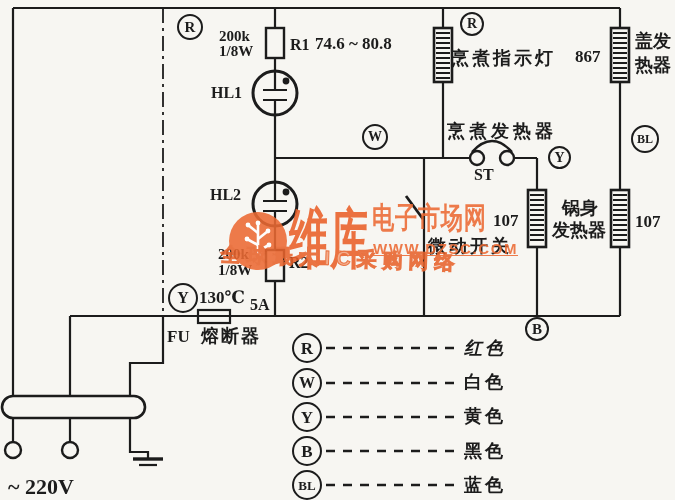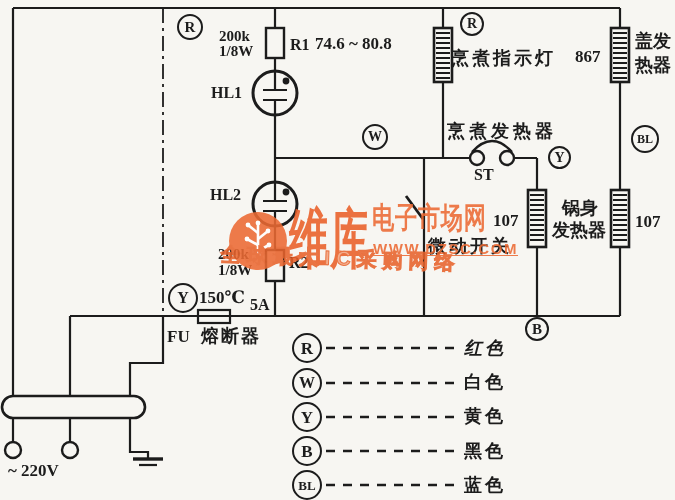--- a/index.html
+++ b/index.html
@@ -137,25 +137,25 @@
   <div class="lbl" style="left:474px;top:167px;font-size:16px;">ST</div>
   <div class="lbl" style="left:210px;top:187px;font-size:16px;">HL2</div>
   <div class="lbl" style="left:218px;top:247px;font-size:15px;">200k</div>
   <div class="lbl" style="left:218px;top:263px;font-size:15px;">1/8W</div>
   <div class="lbl" style="left:289px;top:255px;font-size:16px;">R2</div>
   <div class="lbl" style="left:428px;top:237px;font-size:18px;letter-spacing:3px;">微动开关</div>
   <div class="lbl" style="left:493px;top:212px;font-size:17px;">107</div>
   <div class="lbl" style="left:562px;top:199px;font-size:18px;">锅身</div>
   <div class="lbl" style="left:552px;top:221px;font-size:18px;">发热器</div>
   <div class="lbl" style="left:635px;top:213px;font-size:17px;">107</div>
-  <div class="lbl" style="left:199px;top:289px;font-size:17px;">150℃</div>
+  <div class="lbl" style="left:199px;top:289px;font-size:17px;">130℃</div>
   <div class="lbl" style="left:250px;top:297px;font-size:16px;">5A</div>
   <div class="lbl" style="left:167px;top:328px;font-size:17px;">FU</div>
   <div class="lbl" style="left:201px;top:327px;font-size:18px;letter-spacing:2px;">熔断器</div>
-  <div class="lbl" style="left:8px;top:462px;font-size:17px;">~ 220V</div>
+  <div class="lbl" style="left:8px;top:476px;font-size:22px;">~ 220V</div>
 
   <div>
     <div class="badge" style="left:292px;top:333px;width:30px;height:30px;font-size:17px;">R</div>
     <div class="lbl" style="left:464px;top:339px;font-size:18px;letter-spacing:3px;font-style:italic;">红色</div>
     <div class="badge" style="left:292px;top:368px;width:30px;height:30px;font-size:16px;">W</div>
     <div class="lbl" style="left:464px;top:373px;font-size:18px;letter-spacing:3px;">白色</div>
     <div class="badge" style="left:292px;top:402px;width:30px;height:30px;font-size:17px;">Y</div>
     <div class="lbl" style="left:464px;top:407px;font-size:18px;letter-spacing:3px;">黄色</div>
     <div class="badge" style="left:292px;top:436px;width:30px;height:30px;font-size:17px;">B</div>
     <div class="lbl" style="left:464px;top:442px;font-size:18px;letter-spacing:3px;">黑色</div>

